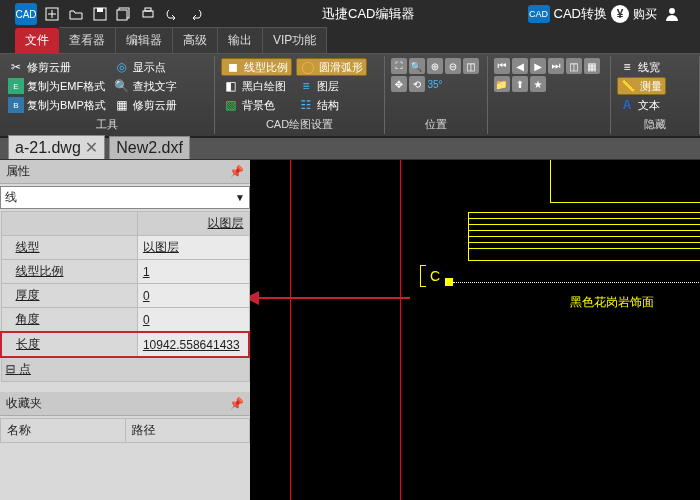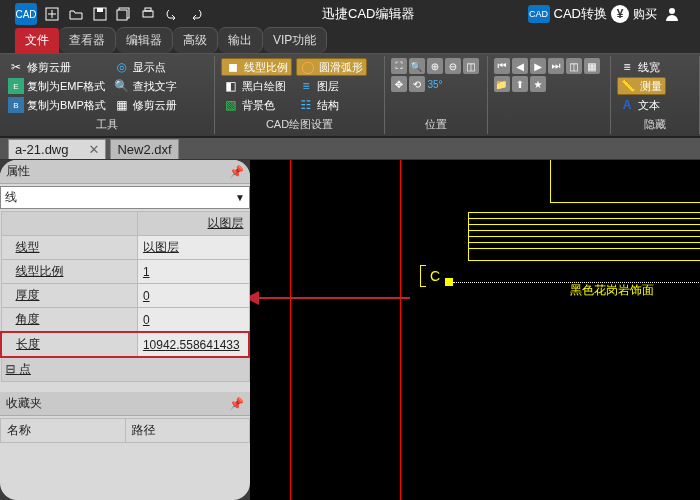--- a/index.html
+++ b/index.html
@@ -9,44 +9,44 @@
   .titlebar .ico { width: 22px; height: 22px; border-radius: 3px; margin-right: 4px; display: flex; align-items: center; justify-content: center; background:#0a75c6; font-size:10px; }
   .titlebar .tbtn { width: 22px; height: 22px; margin-right: 2px; display: flex; align-items: center; justify-content: center; color:#ddd; cursor:pointer; }
   .titlebar .spacer { flex: 1; }
   .titlebar .title { color:#fff; font-size:13px; }
   .titlebar .right { display:flex; align-items:center; gap:4px; }
   .cad-conv { background:#0a75c6; color:#fff; border-radius:3px; width:22px; height:18px; font-size:9px; display:flex; align-items:center; justify-content:center;}
   .cad-txt { color:#fff; font-size:13px;}
   .coin { width:18px; height:18px; border-radius:50%; background:#fff; color:#333; display:flex; align-items:center; justify-content:center; font-size:12px; font-weight:bold;}
   
   .menutabs { height: 26px; background: #2b2b2b; display:flex; align-items:flex-end; padding-left:15px; border-bottom:1px solid #555;}
-  .menutabs .mtab { padding: 4px 10px; color:#ddd; font-size:12px; cursor:pointer;border-radius:8px;}
+  .menutabs .mtab { padding: 4px 10px; color:#ddd; font-size:12px; cursor:pointer;}
   .menutabs .mtab.active { background:#c2252f; color:#fff; border-radius:3px 3px 0 0;}
   .menutabs .mtab:not(.active) { border-top:1px solid #555; border-right:1px solid #555; background:#3a3a3a;}
   
   .ribbon { height: 84px; background: linear-gradient(#4a4a4a,#3a3a3a); display:flex; border-bottom: 2px solid #222; padding:2px 0;}
   .rgroup { border-right:1px solid #666; padding: 2px 6px 0 6px; display:flex; flex-direction:column;}
   .rgroup-label { text-align:center; color:#ddd; font-size:11px; margin-top:auto; padding-bottom:2px;}
   .rrows { display:flex; gap:4px; }
   .rcol { display:flex; flex-direction:column; gap:1px; }
   .rbtn { display:flex; align-items:center; gap:3px; padding:1px 2px; color:#fff; font-size:11px; white-space:nowrap; cursor:pointer;}
   .rbtn.toggled { background:#c49a3a; border:1px solid #8a6a1a; border-radius:2px; padding:0 3px;}
   .ricon { width:16px; height:16px; display:inline-flex; align-items:center; justify-content:center; font-size:12px;}
   .smallico { width:16px; height:16px; background:#888; border-radius:2px; display:inline-flex; align-items:center; justify-content:center; font-size:10px;}
   .ricon-row { display:flex; gap:2px; flex-wrap:wrap; width:90px;}
   .ricon-row .smallico { cursor:pointer;}
   
   .doctabs { height: 22px; background:#555; display:flex; align-items:flex-end; padding-left:8px; border-bottom:1px solid #333;}
-  .doctab { background:#d9d9d9; color:#222; padding:2px 6px; font-size:13px; border:1px solid #888; border-bottom:none; margin-right:4px; display:flex; align-items:center; gap:20px; cursor:pointer;}
+  .doctab { background:#d9d9d9; color:#222; padding:2px 6px; font-size:16px; border:1px solid #888; border-bottom:none; margin-right:4px; display:flex; align-items:center; gap:4px; cursor:pointer;}
   .doctab .close { color:#666; }
   .doctab.inactive { background:#bbb; }
   
   .workarea { display:flex; height: 340px; }
   
-  .sidepanel { width:250px; background:#d9d9d9; color:#222; font-size:12px; overflow:hidden;border-radius:17px;}
+  .sidepanel { width:250px; background:#d9d9d9; color:#222; font-size:12px; overflow:hidden;}
   .sp-header { background:#c9c9c9; padding:3px 6px; display:flex; justify-content:space-between; align-items:center; border-bottom:1px solid #aaa;}
   .sp-combo { width:100%; background:#fff; border:1px solid #888; padding:2px 4px; display:flex; justify-content:space-between; align-items:center; margin:2px 0;}
   .sp-combo .tri { font-size:10px; }
   .proptable { width:100%; border-collapse:collapse;text-decoration:underline;}
   .proptable td { border:1px solid #bbb; padding:3px 5px; font-size:12px; background:#eaeaea;}
   .proptable td:first-child { background:#d9d9d9; width:55%; padding-left:14px;}
   .proptable tr.hl td { border:2px solid #c2252f; }
   .proptable tr.hl td:first-child { border-right:1px solid #bbb;}
   .proptable tr.hl td:last-child { border-left:1px solid #bbb;}
   .proptable tr.treehdr td { background:#d0d0d0; font-weight:normal; padding-left:4px;}
@@ -342,17 +342,17 @@
     <div class="yv" style="left:218px; top:52px; height:48px;"></div>
     <div class="yl" style="left:218px; top:52px; width:232px;"></div>
     <div class="yl" style="left:218px; top:58px; width:232px;"></div>
     <div class="yl" style="left:218px; top:64px; width:232px;"></div>
     <div class="yl" style="left:218px; top:70px; width:232px;"></div>
     <div class="yl" style="left:218px; top:76px; width:232px;"></div>
     <div class="yl" style="left:218px; top:82px; width:232px;"></div>
     <div class="yl" style="left:218px; top:88px; width:232px;"></div>
     <div class="yl" style="left:218px; top:100px; width:232px;"></div>
 
-    <div class="anno-text" style="left:320px; top:122px;">黑色花岗岩饰面</div>
+    <div class="anno-text" style="left:320px; top:134px;">黑色花岗岩饰面</div>
 
     <div class="arrow" style="left:0px; top:137px; width:160px;"></div>
   </div>
 </div>
 
 </body></html>

